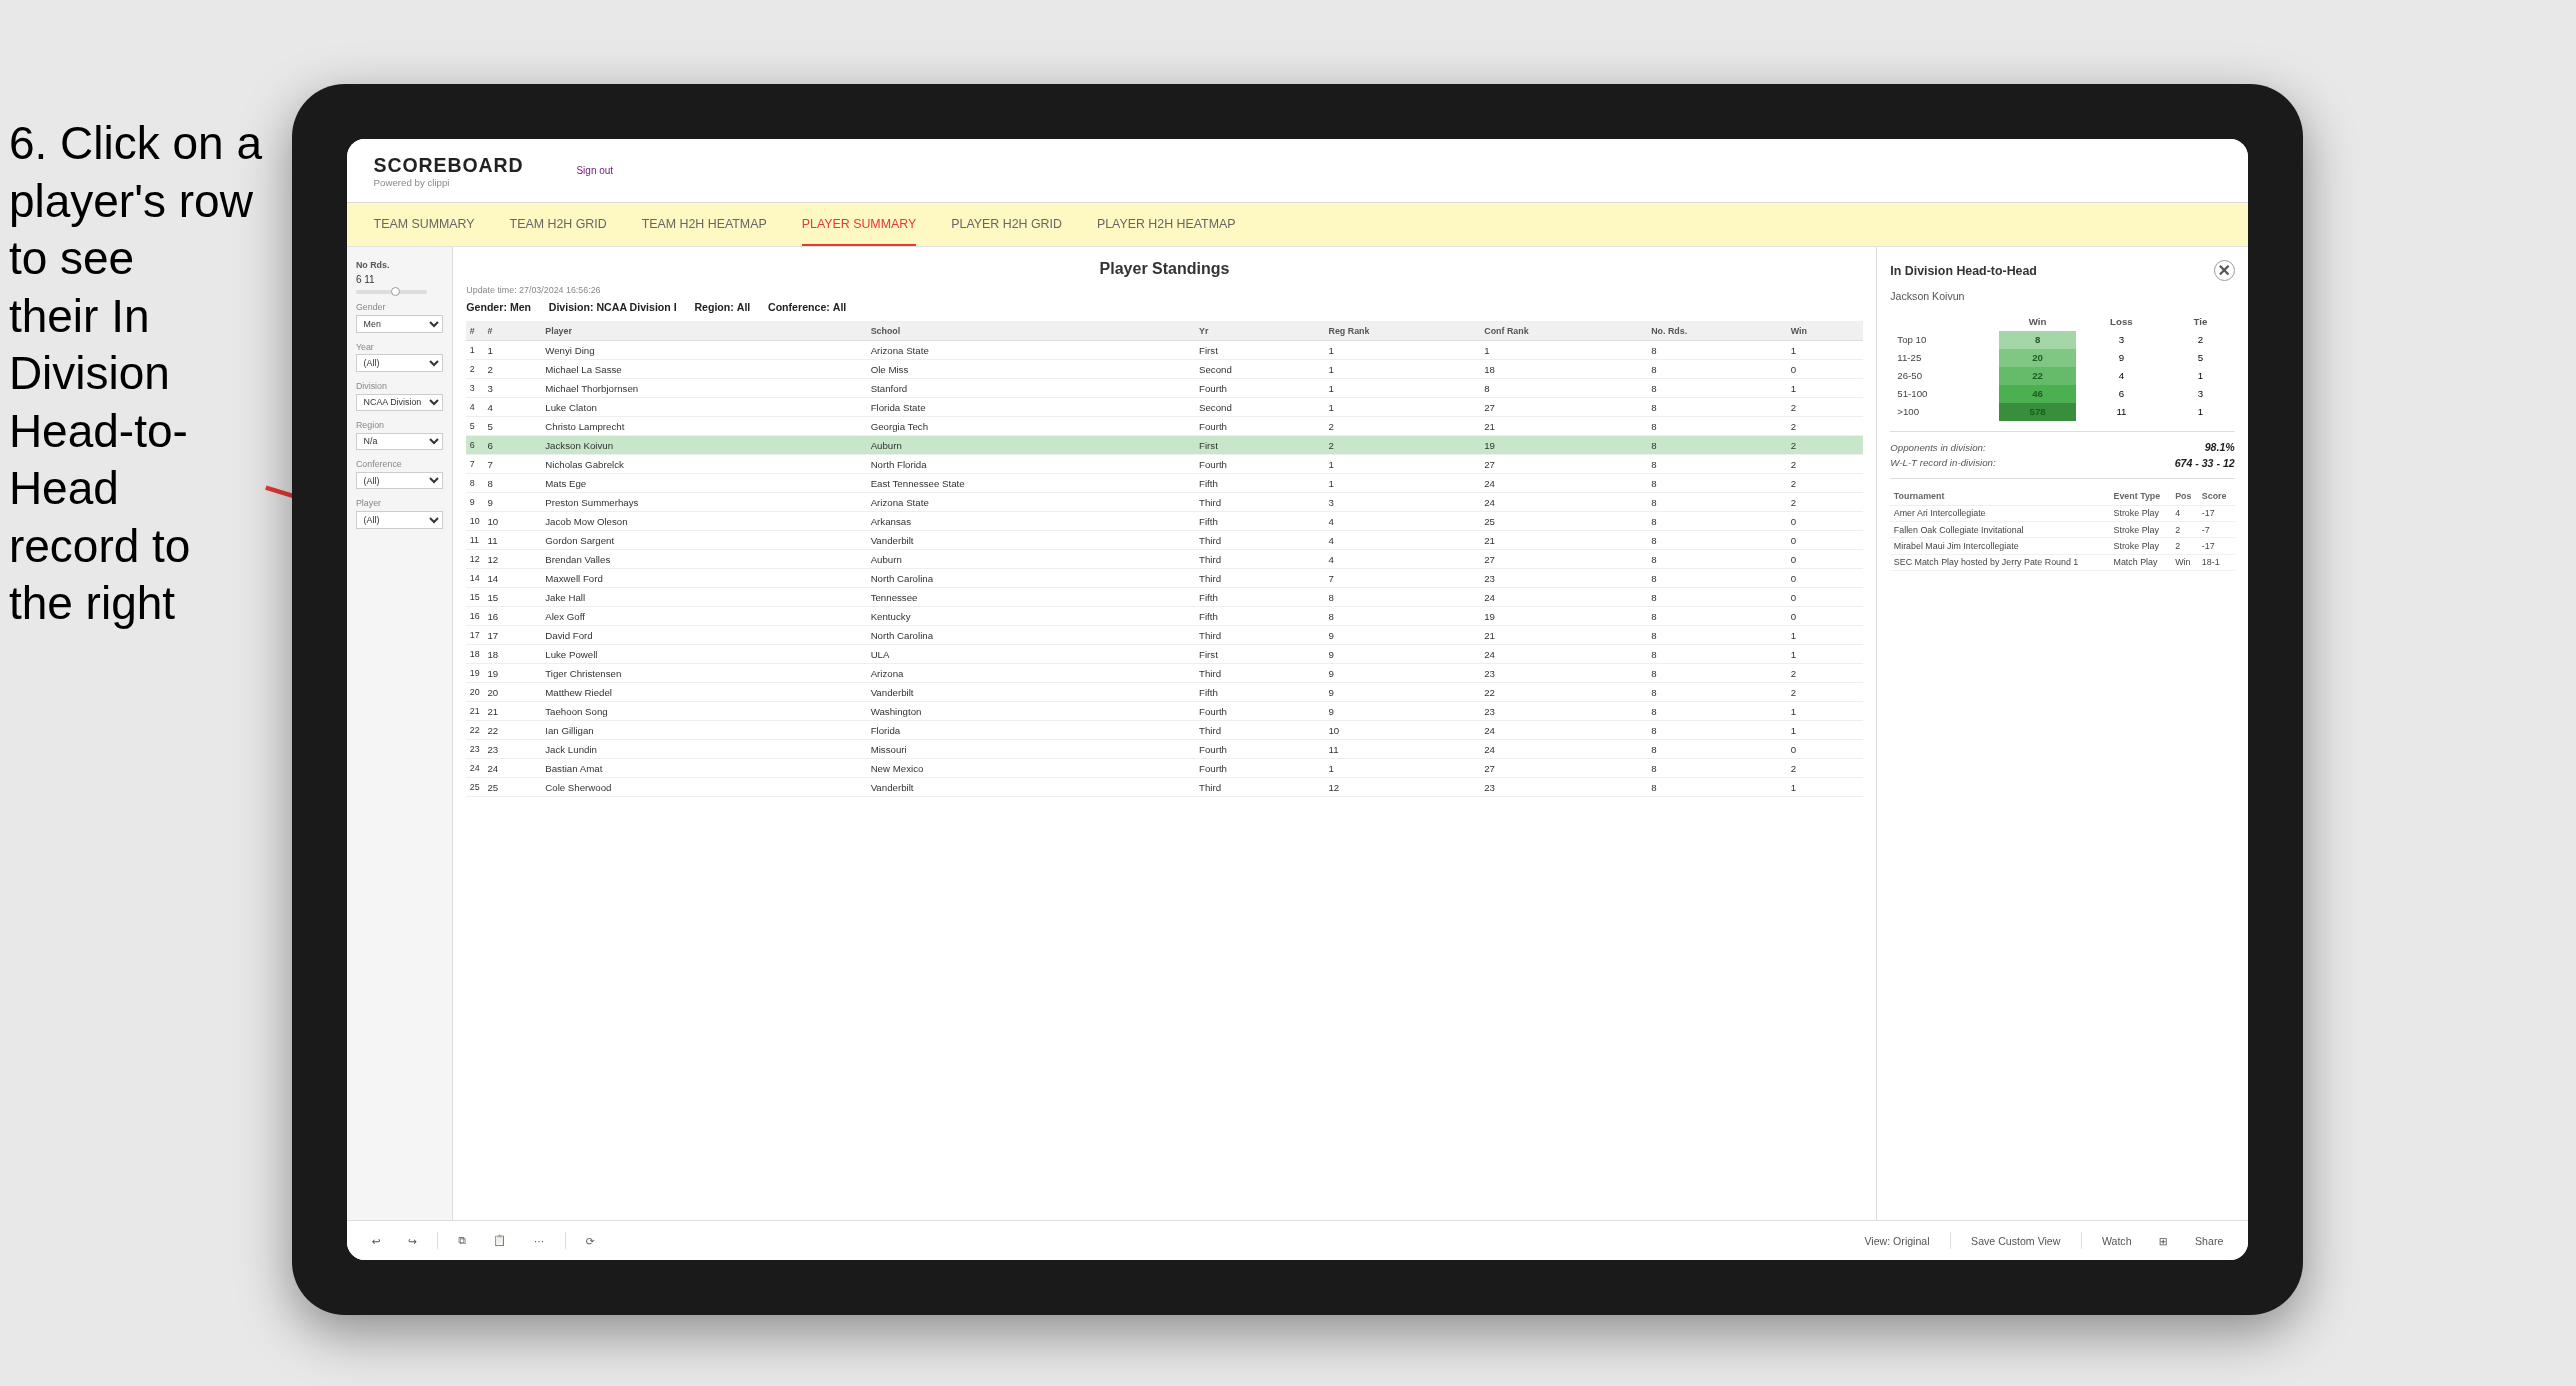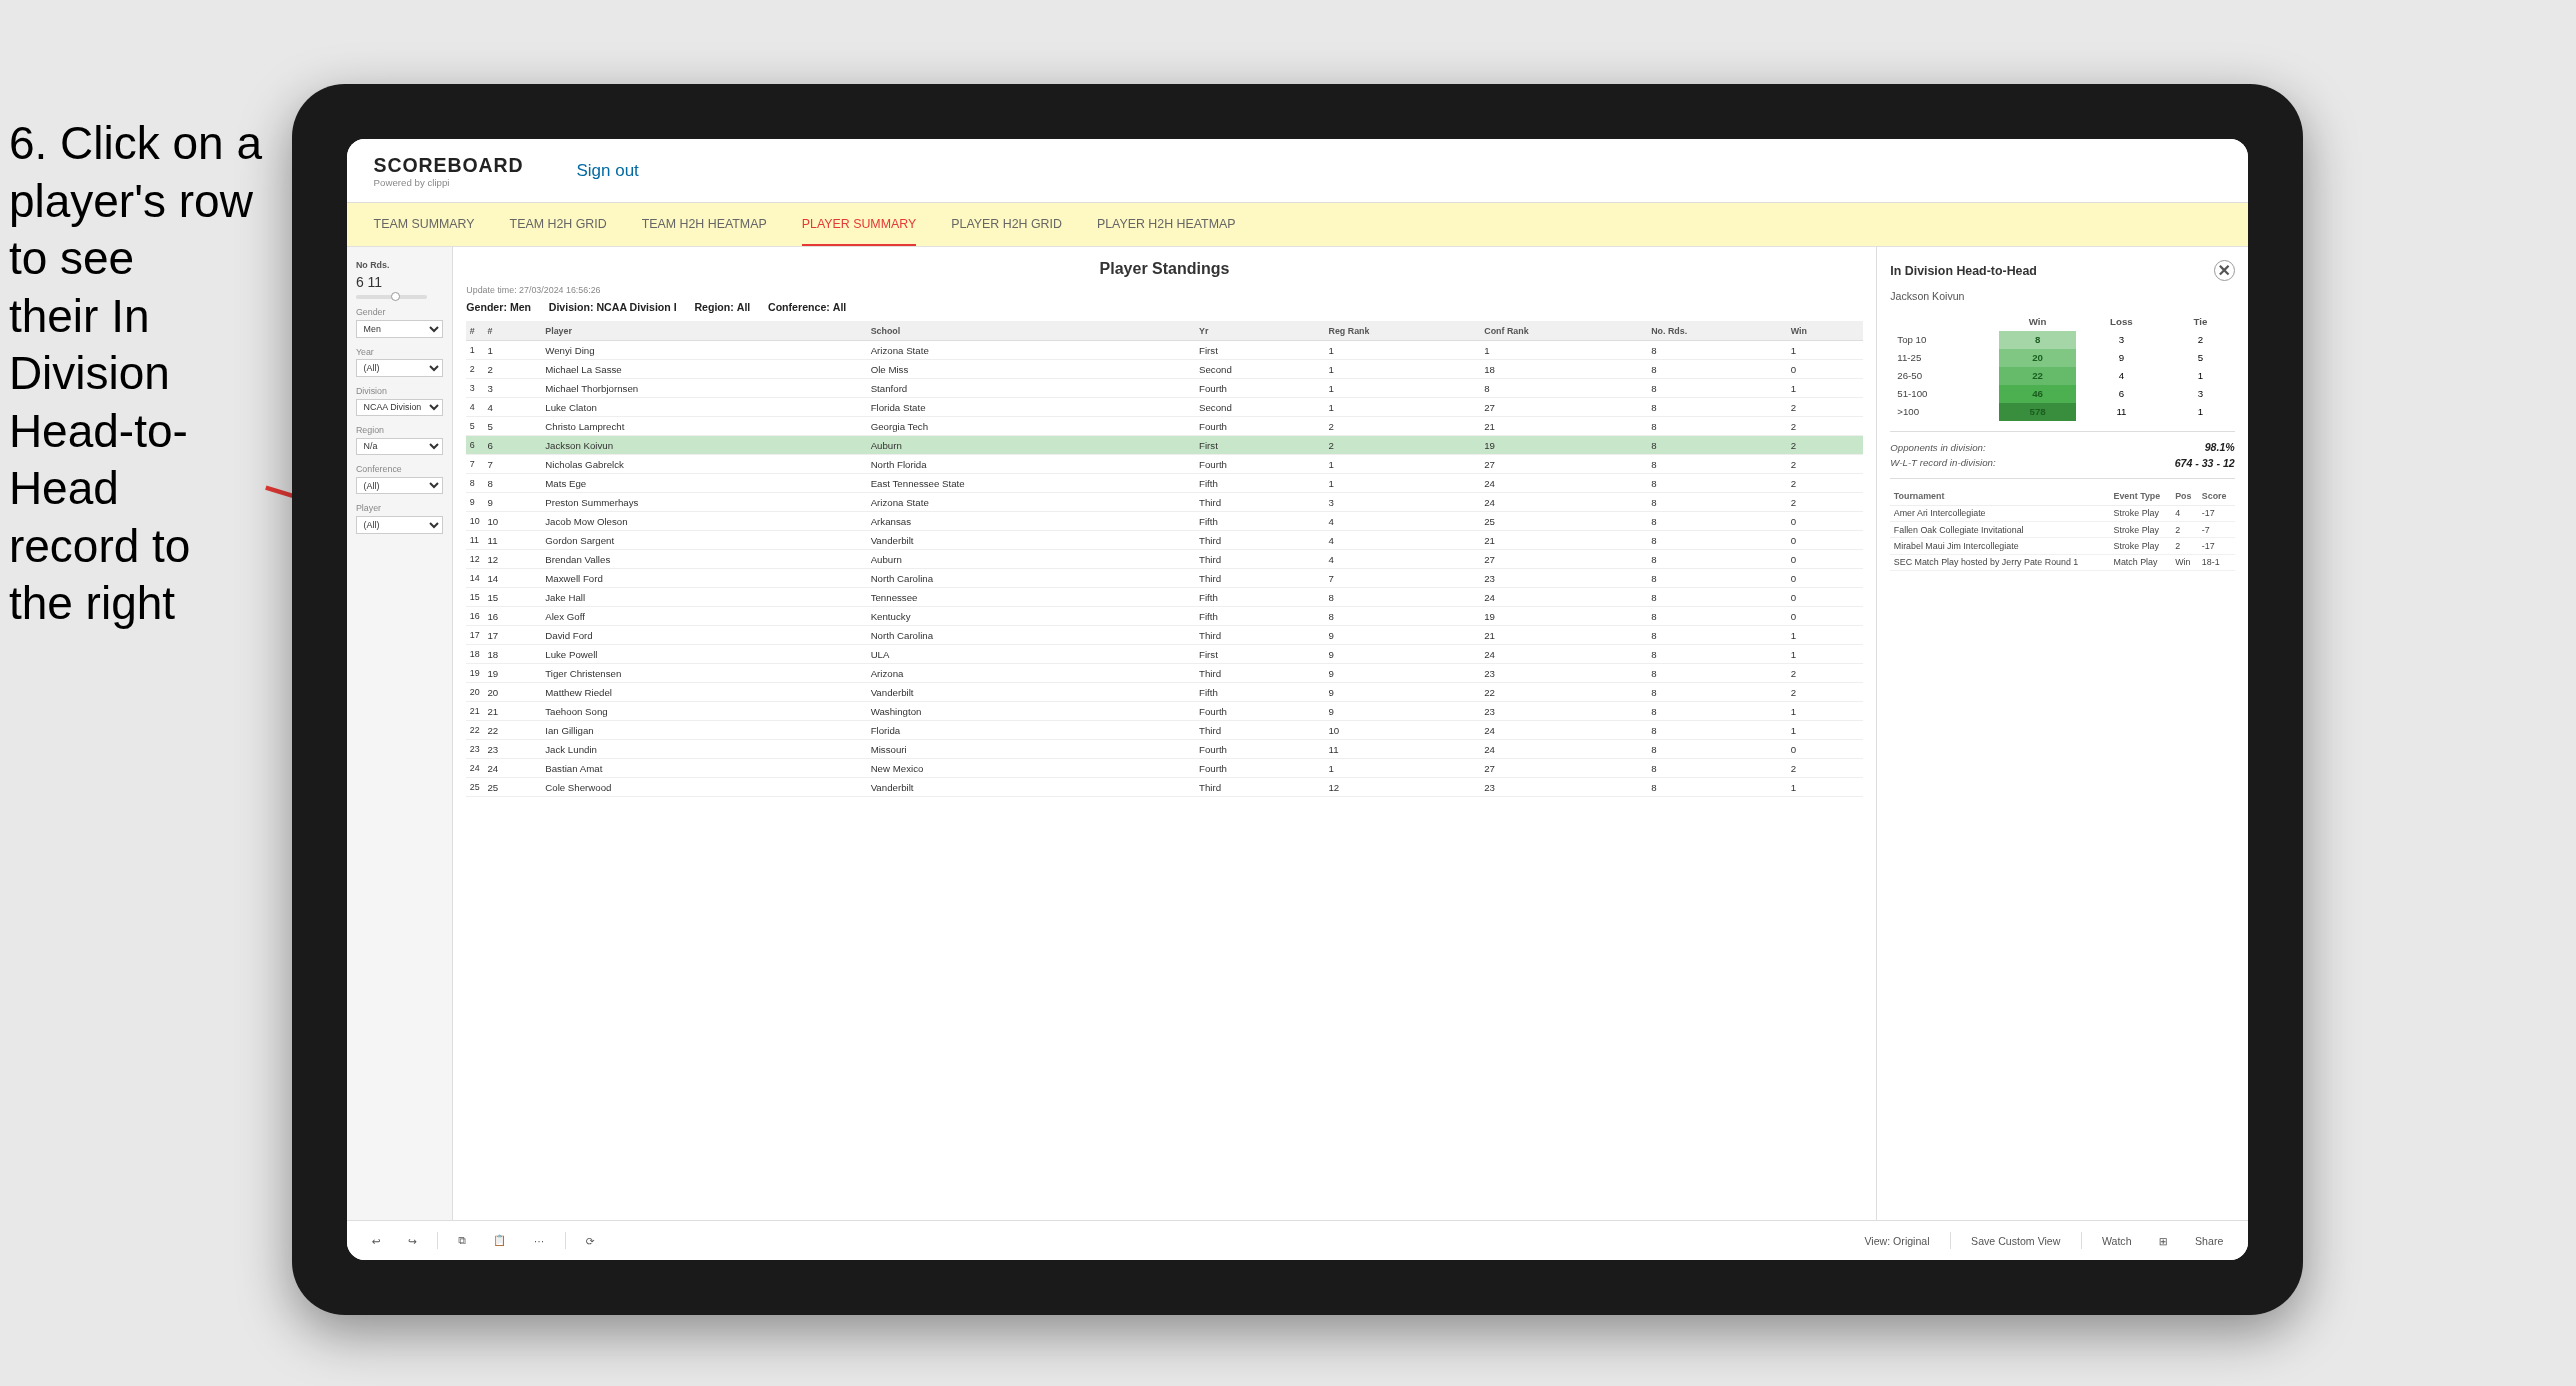--- a/index.html
+++ b/index.html
@@ -428,38 +428,38 @@
 
 <div class="tablet-frame">
   <div class="tablet-screen">
 
     <div class="top-nav">
       <div class="logo-area">
         <span class="logo-title">SCOREBOARD</span>
         <span class="logo-subtitle">Powered by clippi</span>
       </div>
       <div class="nav-right">
-        <span style="cursor:pointer;color:#0369a1;font-size:17px;">Sign out</span>
+        <span style="cursor:pointer;color:#701a75;font-size:10px;">Sign out</span>
       </div>
     </div>
 
     <div class="sub-nav">
       <span class="sub-nav-item">TEAM SUMMARY</span>
       <span class="sub-nav-item">TEAM H2H GRID</span>
       <span class="sub-nav-item">TEAM H2H HEATMAP</span>
       <span class="sub-nav-item active">PLAYER SUMMARY</span>
       <span class="sub-nav-item">PLAYER H2H GRID</span>
       <span class="sub-nav-item">PLAYER H2H HEATMAP</span>
     </div>
 
     <div class="main-content">
 
       <div class="sidebar">
         <div class="no-rds-label">No Rds.</div>
-        <div style="font-size:14px;color:#333;">
+        <div style="font-size:10px;color:#333;">
           <span>6</span> <span>11</span>
         </div>
         <div class="slider-track">
           <div class="slider-thumb"></div>
         </div>
 
         <div class="filter-label">Gender</div>
         <select class="filter-select">
           <option>Men</option>
         </select>

